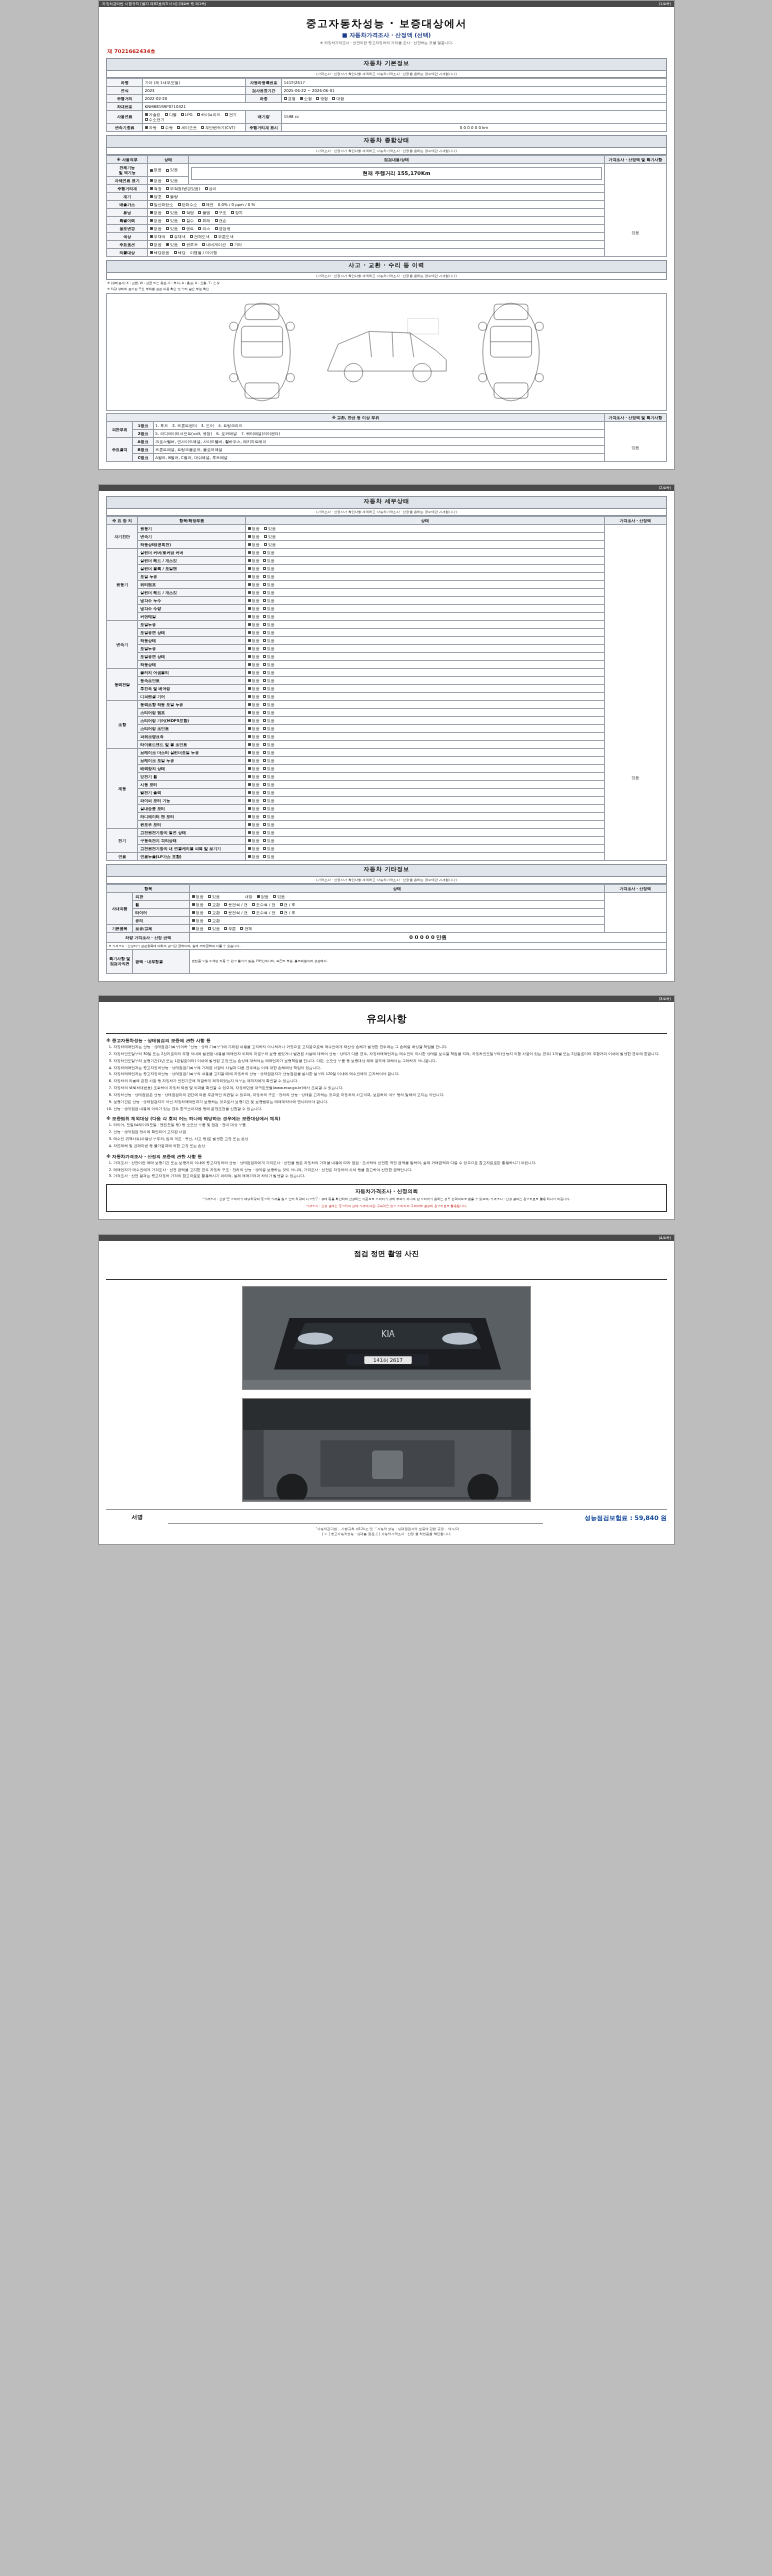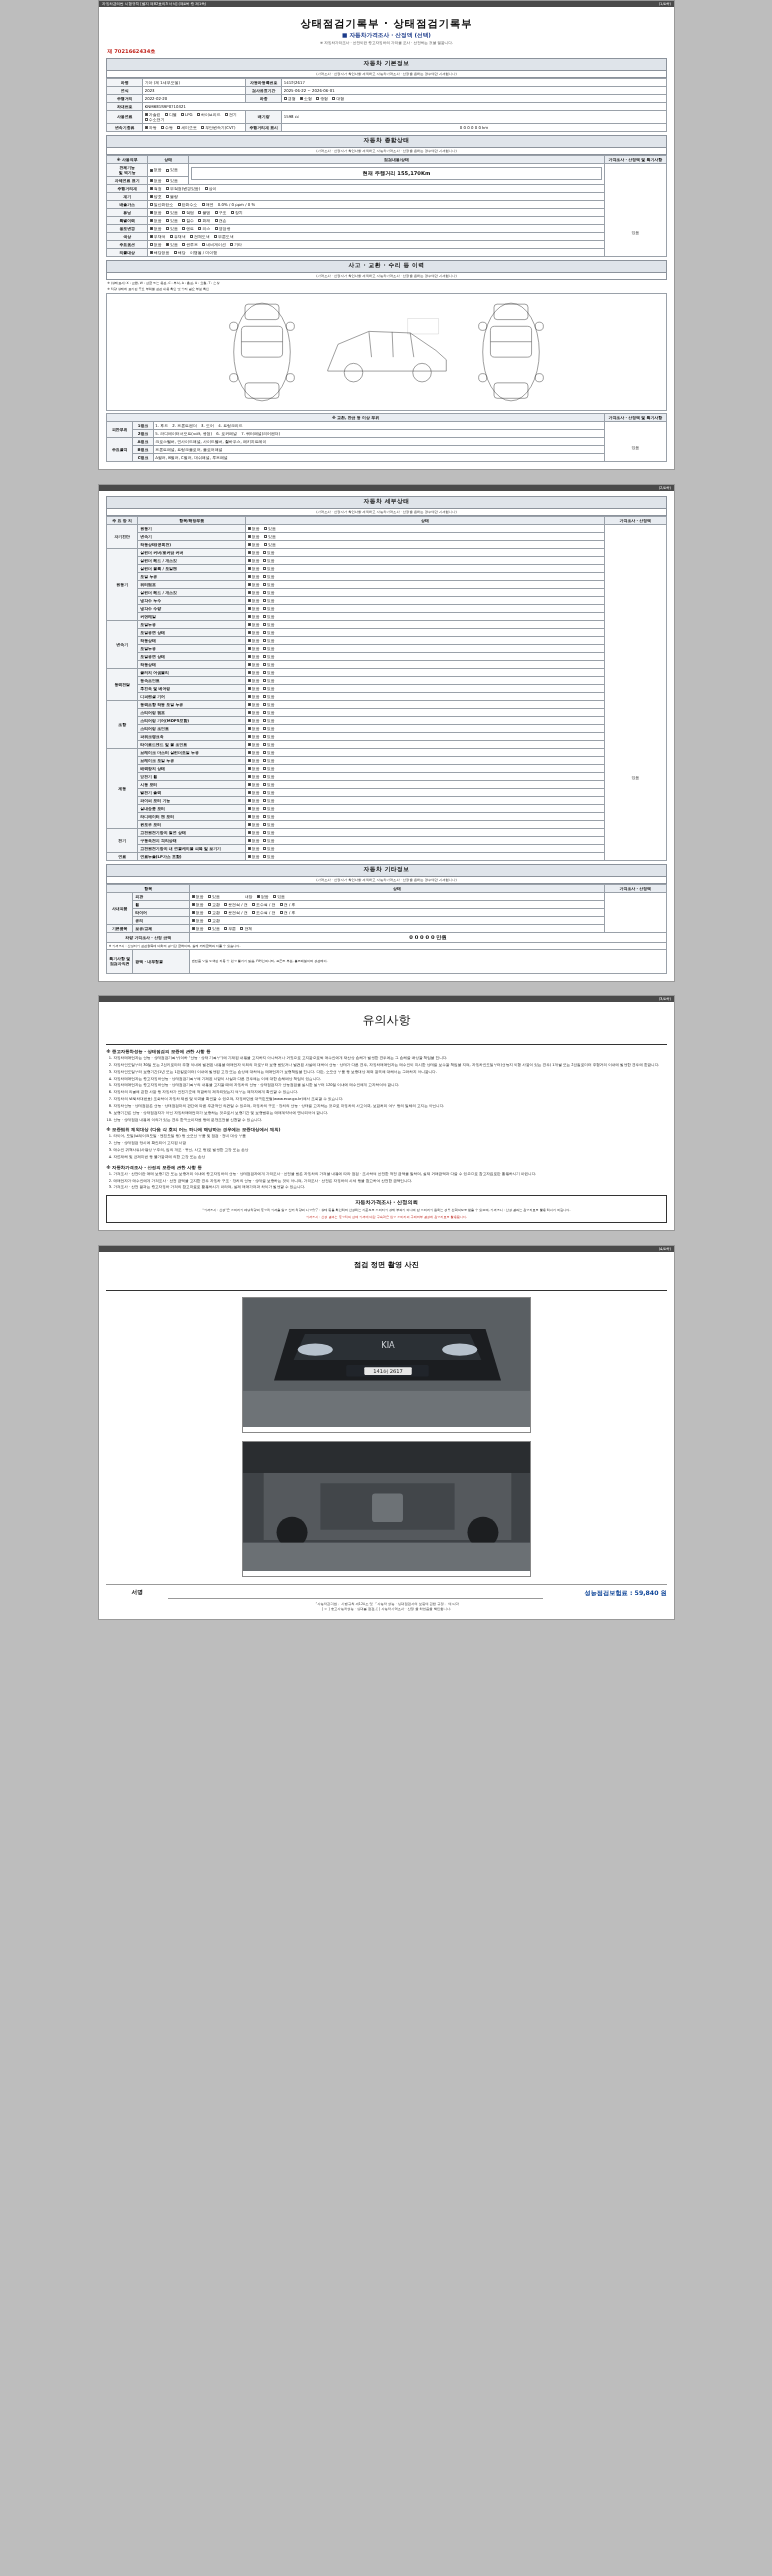--- a/index.html
+++ b/index.html
@@ -47,44 +47,44 @@
   .opt { white-space:nowrap; margin-right:3.1px; display:inline-block; }
   .tiny { font-size:3.1px; }
   .red { color:#c0241c; }
   .kmbox { border:0.5px solid #9aa1a9; padding:2.1px 3.1px; text-align:center; font-size:5.2px; font-weight:bold; }
   .diagram {
     border:0.5px solid #9aa1a9; height:118px; position:relative; background:#fff;
     display:flex; align-items:center; justify-content:center; gap:13.4px;
   }
   svg { display:block; }
   .sec-gap { height:3.1px; }
-  .notice-title { text-align:center; font-weight:normal; font-size:12px; border-bottom:1px solid #333; padding-bottom:15px; margin:4.1px 0 4.1px 0;}
+  .notice-title { text-align:center; font-weight:bold; font-size:10px; border-bottom:1px solid #333; padding-bottom:7px; margin:4.1px 0 4.1px 0;}
   .notice-h { font-weight:bold; font-size:4.4px; margin:4.1px 0 2.1px 0; }
   ol.notice { margin:0 0 0 7.2px; padding:0; }
   ol.notice li { font-size:3.6px; line-height:1.5; margin-bottom:1.5px; text-align:justify; }
   .boxed { border:0.5px solid #333; padding:3.1px 4.1px; margin-top:4.1px; }
   .boxed .bt { text-align:center; font-weight:bold; font-size:5.2px; margin-bottom:2.1px; }
   .photo-title { text-align:center; font-weight:bold; font-size:7.2px; border-bottom:1px solid #333; padding-bottom:20px; margin:3.1px 0 6.2px 0;}
-  .photo { width:289px; height:136px; margin:0 auto 7.2px auto; border:0.5px solid #888; position:relative; overflow:hidden; }
+  .photo { width:289px; height:104px; margin:0 auto 7.2px auto; border:0.5px solid #888; position:relative; overflow:hidden; }
   .sign-row { display:flex; border-top:0.5px solid #999; padding-top:3.1px; align-items:center; }
   .footer-note { text-align:center; font-size:3.3px; color:#333; margin-top:3.1px; line-height:1.5;}
   .sig-label { width:62px; text-align:center; font-weight:bold; font-size:5.7px; }
   .sig-line { flex:1; border-bottom:0.5px solid #999; height:11.3px; }
   .grid-head td { background:#e8ecf1; text-align:center; font-weight:bold;}
 </style>
 </head>
 <body>
 
 <div class="page">
   <div class="topbar">
     <span>자동차관리법 시행규칙 [별지 제82호의3 서식] (제4쪽 중 제1쪽)</span>
     <span>(1/4쪽)</span>
   </div>
   <div class="page-inner">
-    <div class="doc-title">상태점검기록부 · 상태점검기록부</div>
+    <div class="doc-title">중고자동차성능 · 보증대상에서</div>
     <div class="doc-sub">■ 자동차가격조사 · 산정액 (선택)</div>
     <div class="doc-note">※ 자동차가격조사 · 산정이란 중고자동차의 가격을 조사 · 산정하는 것을 말합니다.</div>
     <div class="docno">
       <span>제</span> <span>7021662434호</span>
     </div>
 
     <div class="band">자동차 기본정보</div>
     <div class="bandnote">(가격조사 · 산정자가 확인사항 제외하고 자동차가격조사 · 산정을 원하는 경우에만 기재합니다)</div>
 
     <table>

